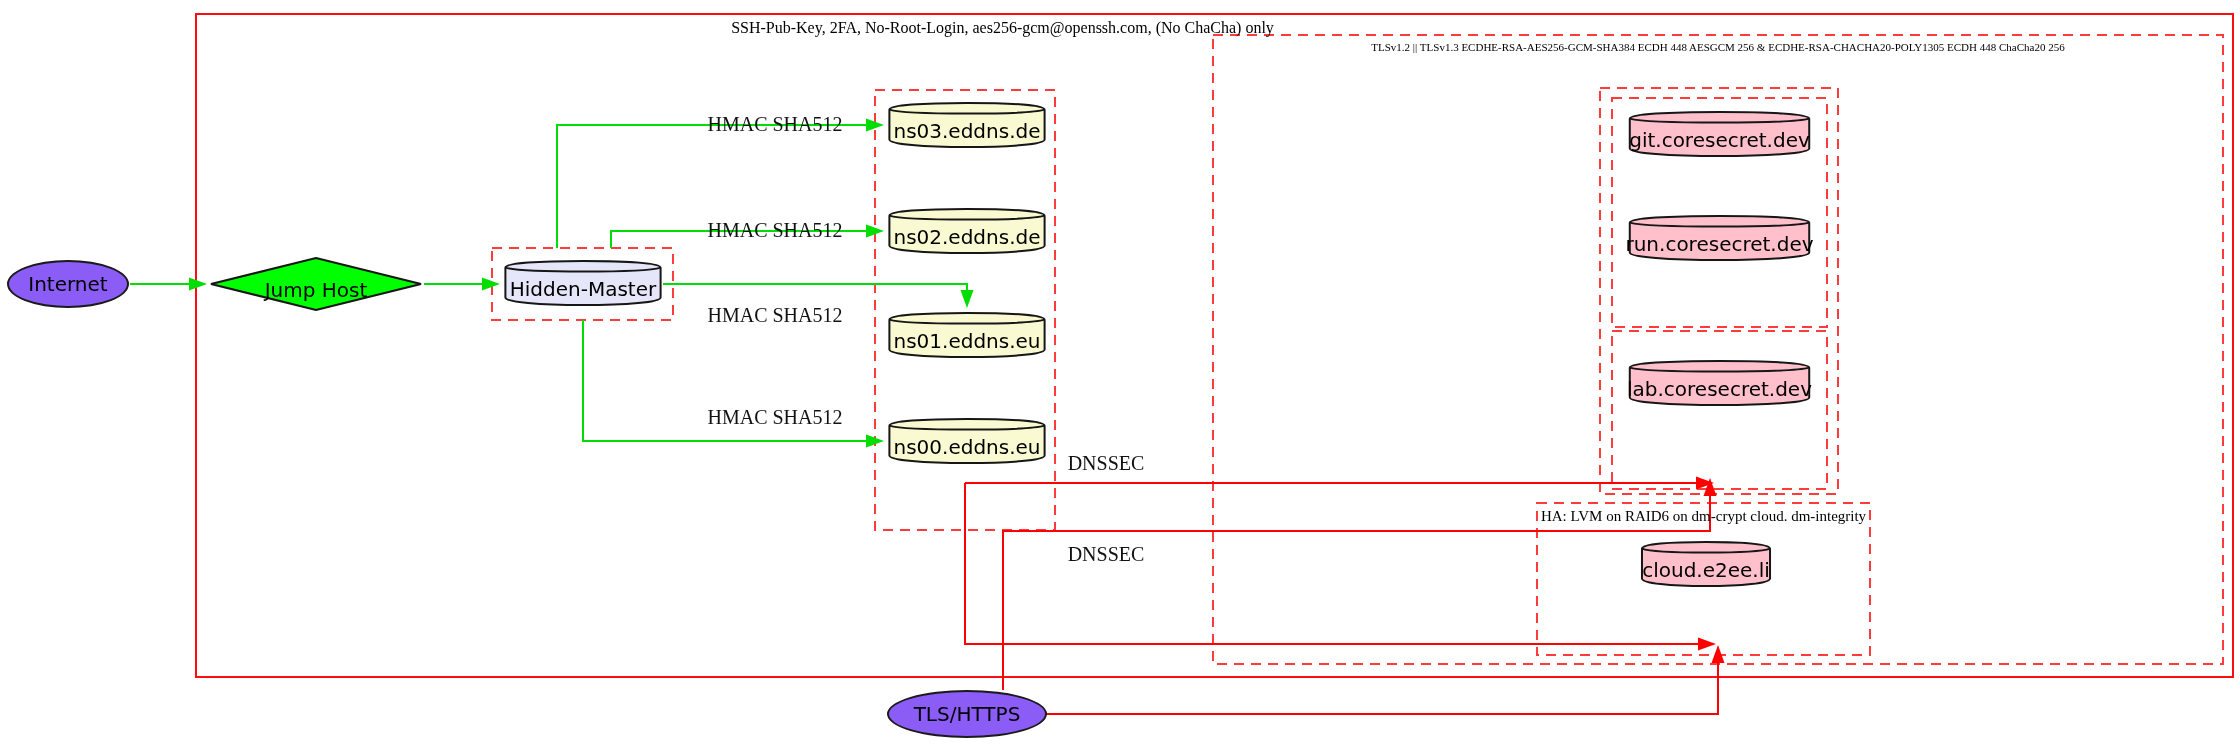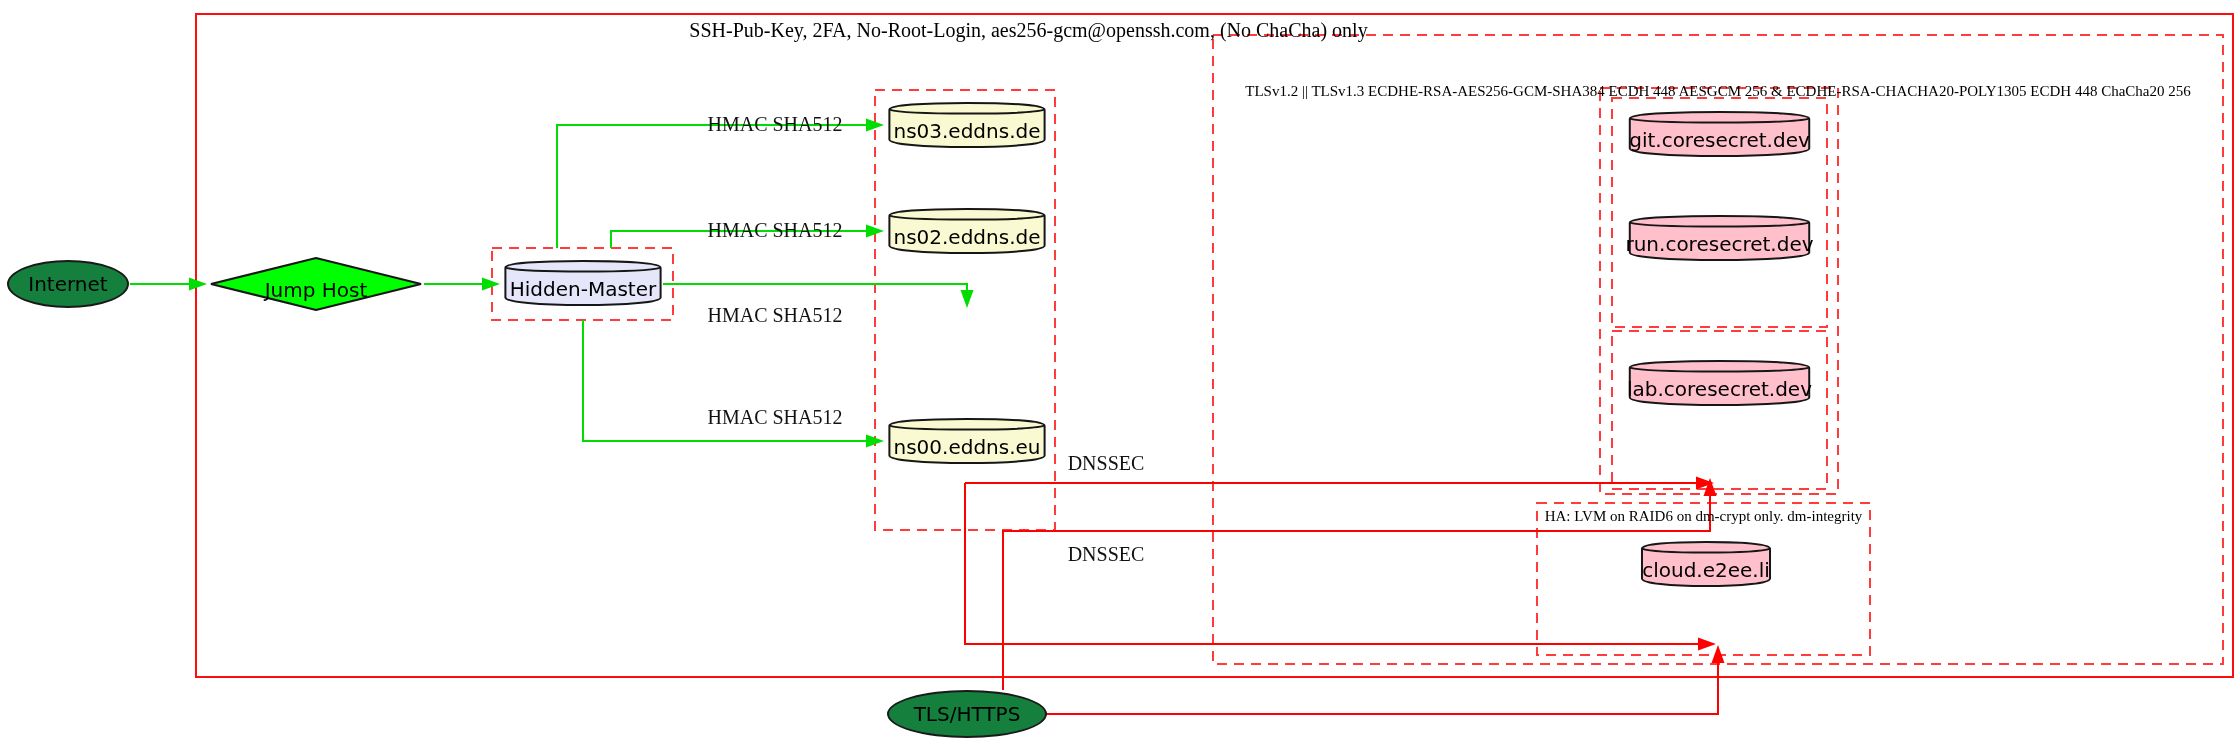--- a/index.html
+++ b/index.html
@@ -2,21 +2,21 @@
 <html><head>
 <meta charset="utf-8">
 <style>
   html,body{margin:0;padding:0;background:#ffffff;}
   .canvas{position:relative;width:2240px;height:744px;background:#ffffff;overflow:hidden;
           font-family:"DejaVu Sans",sans-serif;}
   .abs{position:absolute;left:0;top:0;}
   .node{position:absolute;display:flex;align-items:center;justify-content:center;}
   .node svg.shape{position:absolute;left:0;top:0;width:100%;height:100%;}
   .nlabel{position:relative;font-size:20px;color:#000;white-space:nowrap;margin-top:11px;}
-  .ellipse{border:2px solid #1a1a1a;border-radius:50%;background:#15803d;}
+  .ellipse{border:2px solid #1a1a1a;border-radius:50%;background:#8b5cf6;}
   .ellipse .nlabel{margin-top:0;}
   .clabel{position:absolute;font-family:"Liberation Serif","DejaVu Serif",serif;color:#000;
           text-align:center;white-space:nowrap;}
   .edge-label{position:absolute;font-family:"Liberation Serif","DejaVu Serif",serif;font-size:20px;
           color:#111;text-align:center;white-space:nowrap;}
 </style>
 </head>
 <body>
 
 <div class="canvas">
@@ -83,20 +83,27 @@
   </div>
 
   <div class="node" style="left:887px;top:207px;width:160px;height:48px;text-align:center;">
     <svg class="shape" viewBox="0 0 100 50" preserveAspectRatio="none">
       <path d="M 1.5,9 C 1.5,4 23,2 50,2 C 77,2 98.5,4 98.5,9 L 98.5,40 C 98.5,45 77,48 50,48 C 23,48 1.5,45 1.5,40 Z" fill="#FAFAD2" stroke="#161616" stroke-width="2" vector-effect="non-scaling-stroke"></path>
       <path d="M 1.5,9 C 12,14.5 88,14.5 98.5,9" fill="none" stroke="#161616" stroke-width="2" vector-effect="non-scaling-stroke"></path>
     </svg>
     <span class="nlabel">ns02.eddns.de</span>
   </div>
 
+  <div class="node" style="left:887px;top:311px;width:160px;height:48px;">
+    <svg class="shape" viewBox="0 0 100 50" preserveAspectRatio="none">
+      <path d="M 1.5,9 C 1.5,4 23,2 50,2 C 77,2 98.5,4 98.5,9 L 98.5,40 C 98.5,45 77,48 50,48 C 23,48 1.5,45 1.5,40 Z" fill="#FAFAD2" stroke="#161616" stroke-width="2" vector-effect="non-scaling-stroke"></path>
+      <path d="M 1.5,9 C 12,14.5 88,14.5 98.5,9" fill="none" stroke="#161616" stroke-width="2" vector-effect="non-scaling-stroke"></path>
+    </svg>
+    <span class="nlabel">ns01.eddns.eu</span>
+  </div>
 
   <div class="node" style="left:887px;top:417px;width:160px;height:48px;">
     <svg class="shape" viewBox="0 0 100 50" preserveAspectRatio="none">
       <path d="M 1.5,9 C 1.5,4 23,2 50,2 C 77,2 98.5,4 98.5,9 L 98.5,40 C 98.5,45 77,48 50,48 C 23,48 1.5,45 1.5,40 Z" fill="#FAFAD2" stroke="#161616" stroke-width="2" vector-effect="non-scaling-stroke"></path>
       <path d="M 1.5,9 C 12,14.5 88,14.5 98.5,9" fill="none" stroke="#161616" stroke-width="2" vector-effect="non-scaling-stroke"></path>
     </svg>
     <span class="nlabel">ns00.eddns.eu</span>
   </div>
 
   <div class="node" style="left:1627px;top:214px;width:185px;height:48px;">
@@ -128,23 +135,23 @@
       <path d="M 1.5,9 C 1.5,4 23,2 50,2 C 77,2 98.5,4 98.5,9 L 98.5,40 C 98.5,45 77,48 50,48 C 23,48 1.5,45 1.5,40 Z" fill="#FFC0CB" stroke="#161616" stroke-width="2" vector-effect="non-scaling-stroke"></path>
       <path d="M 1.5,9 C 12,14.5 88,14.5 98.5,9" fill="none" stroke="#161616" stroke-width="2" vector-effect="non-scaling-stroke"></path>
     </svg>
     <span class="nlabel">cloud.e2ee.li</span>
   </div>
 
   <div class="node ellipse" style="left:887px;top:690px;width:156px;height:44px;">
     <span class="nlabel">TLS/HTTPS</span>
   </div>
 
-  <div class="clabel" style="left:196px;top:19px;width:1613px;font-size:20px;padding-left:26px;">SSH-Pub-Key, 2FA, No-Root-Login, aes256-gcm@openssh.com, (No ChaCha) only</div>
-  <div class="clabel" style="left:1213px;top:41px;width:1010px;font-size:15px;margin-top:42px;">TLSv1.2 || TLSv1.3 ECDHE-RSA-AES256-GCM-SHA384 ECDH 448 AESGCM 256 &amp; ECDHE-RSA-CHACHA20-POLY1305 ECDH 448 ChaCha20 256</div>
-  <div class="clabel" style="left:1537px;top:508px;width:333px;font-size:15px;">HA: LVM on RAID6 on dm-crypt only. dm-integrity</div>
+  <div class="clabel" style="left:196px;top:19px;width:1613px;font-size:16px;">SSH-Pub-Key, 2FA, No-Root-Login, aes256-gcm@openssh.com, (No ChaCha) only</div>
+  <div class="clabel" style="left:1213px;top:41px;width:1010px;font-size:11px;">TLSv1.2 || TLSv1.3 ECDHE-RSA-AES256-GCM-SHA384 ECDH 448 AESGCM 256 &amp; ECDHE-RSA-CHACHA20-POLY1305 ECDH 448 ChaCha20 256</div>
+  <div class="clabel" style="left:1537px;top:508px;width:333px;font-size:15px;">HA: LVM on RAID6 on dm-crypt cloud. dm-integrity</div>
 
   <div class="edge-label" style="left:700px;top:113px;width:150px;">HMAC SHA512</div>
   <div class="edge-label" style="left:700px;top:219px;width:150px;">HMAC SHA512</div>
   <div class="edge-label" style="left:700px;top:304px;width:150px;">HMAC SHA512</div>
   <div class="edge-label" style="left:700px;top:406px;width:150px;">HMAC SHA512</div>
   <div class="edge-label" style="left:1056px;top:452px;width:100px;">DNSSEC</div>
   <div class="edge-label" style="left:1056px;top:543px;width:100px;">DNSSEC</div>
 
 </div>
 

